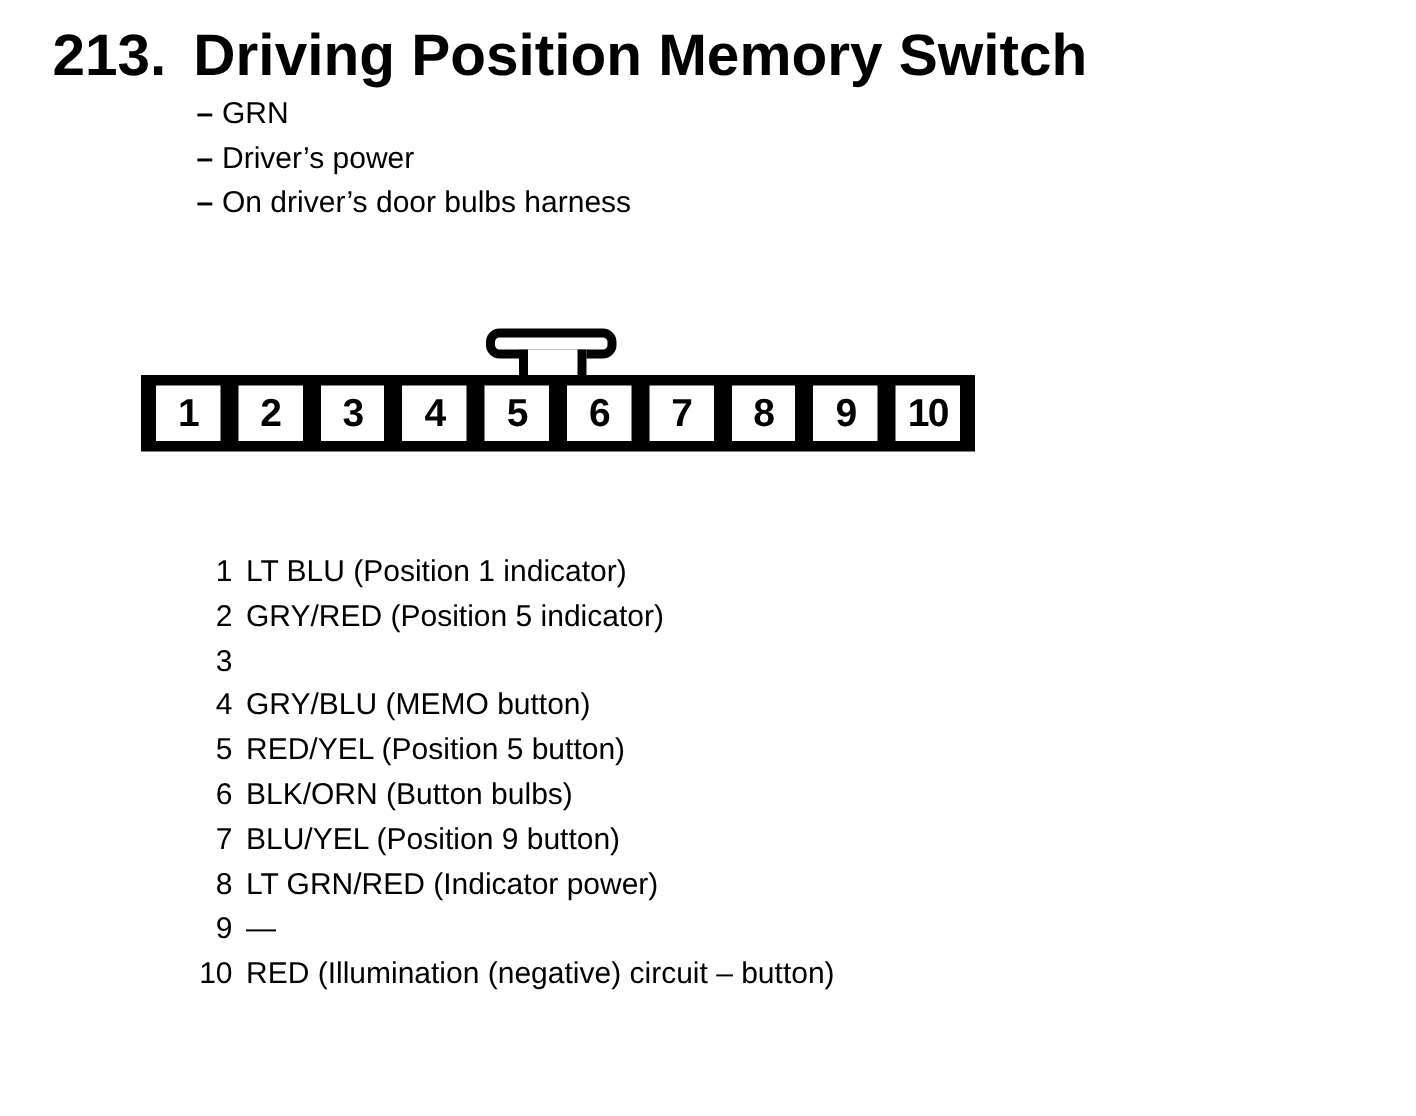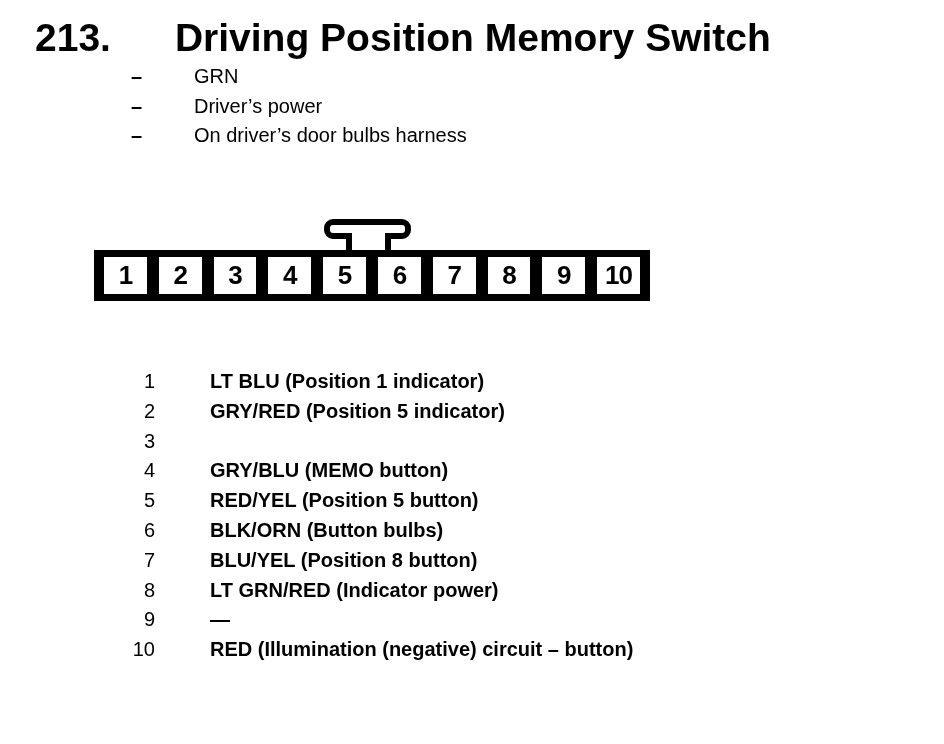--- a/index.html
+++ b/index.html
@@ -1,15 +1,15 @@
 <!DOCTYPE html>
 <html><head>
 <meta charset="utf-8">
 <style>
-  * { margin: 0; padding: 0; box-sizing: border-box; gap: 46px; }
+  * { margin: 0; padding: 0; box-sizing: border-box; }
   html, body { background: #ffffff; }
   body {
     width: 944px;
     height: 744px;
     position: relative;
     overflow: hidden;
     font-family: "Liberation Sans", "DejaVu Sans", sans-serif;
     color: #000;
     -webkit-font-smoothing: none;
   }
@@ -103,21 +103,21 @@
     top: 367px;
     font-size: 20px;
     line-height: 29.8px;
   }
   .pin-row { display: flex; white-space: nowrap; }
   .pin-num {
     width: 25px;
     flex: 0 0 25px;
     text-align: right;
   }
-  .pin-desc { margin-left: 9px; font-weight: bold; }
+  .pin-desc { margin-left: 9px; }
 </style>
 </head>
 <body>
 
 <div class="heading">
   <span class="item-number">213.</span>
   <span class="item-title">Driving Position Memory Switch</span>
 </div>
 
 <div class="details">
@@ -171,21 +171,21 @@
   <div class="pin-row">
     <span class="pin-num">5</span>
     <span class="pin-desc">RED/YEL (Position 5 button)</span>
   </div>
   <div class="pin-row">
     <span class="pin-num">6</span>
     <span class="pin-desc">BLK/ORN (Button bulbs)</span>
   </div>
   <div class="pin-row">
     <span class="pin-num">7</span>
-    <span class="pin-desc">BLU/YEL (Position 8 button)</span>
+    <span class="pin-desc">BLU/YEL (Position 9 button)</span>
   </div>
   <div class="pin-row">
     <span class="pin-num">8</span>
     <span class="pin-desc">LT GRN/RED (Indicator power)</span>
   </div>
   <div class="pin-row">
     <span class="pin-num">9</span>
     <span class="pin-desc">—</span>
   </div>
   <div class="pin-row">

